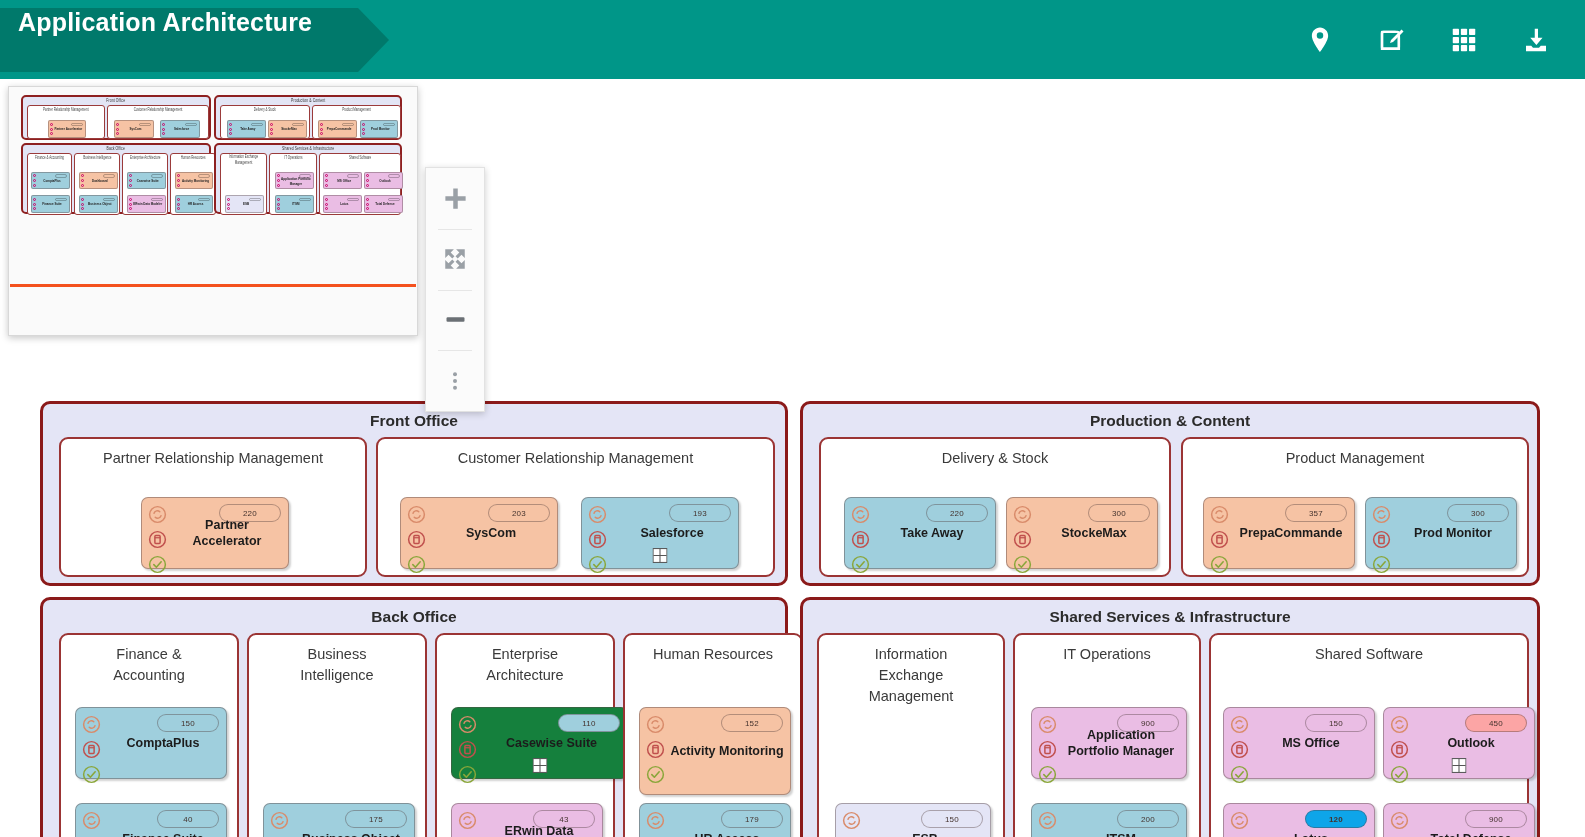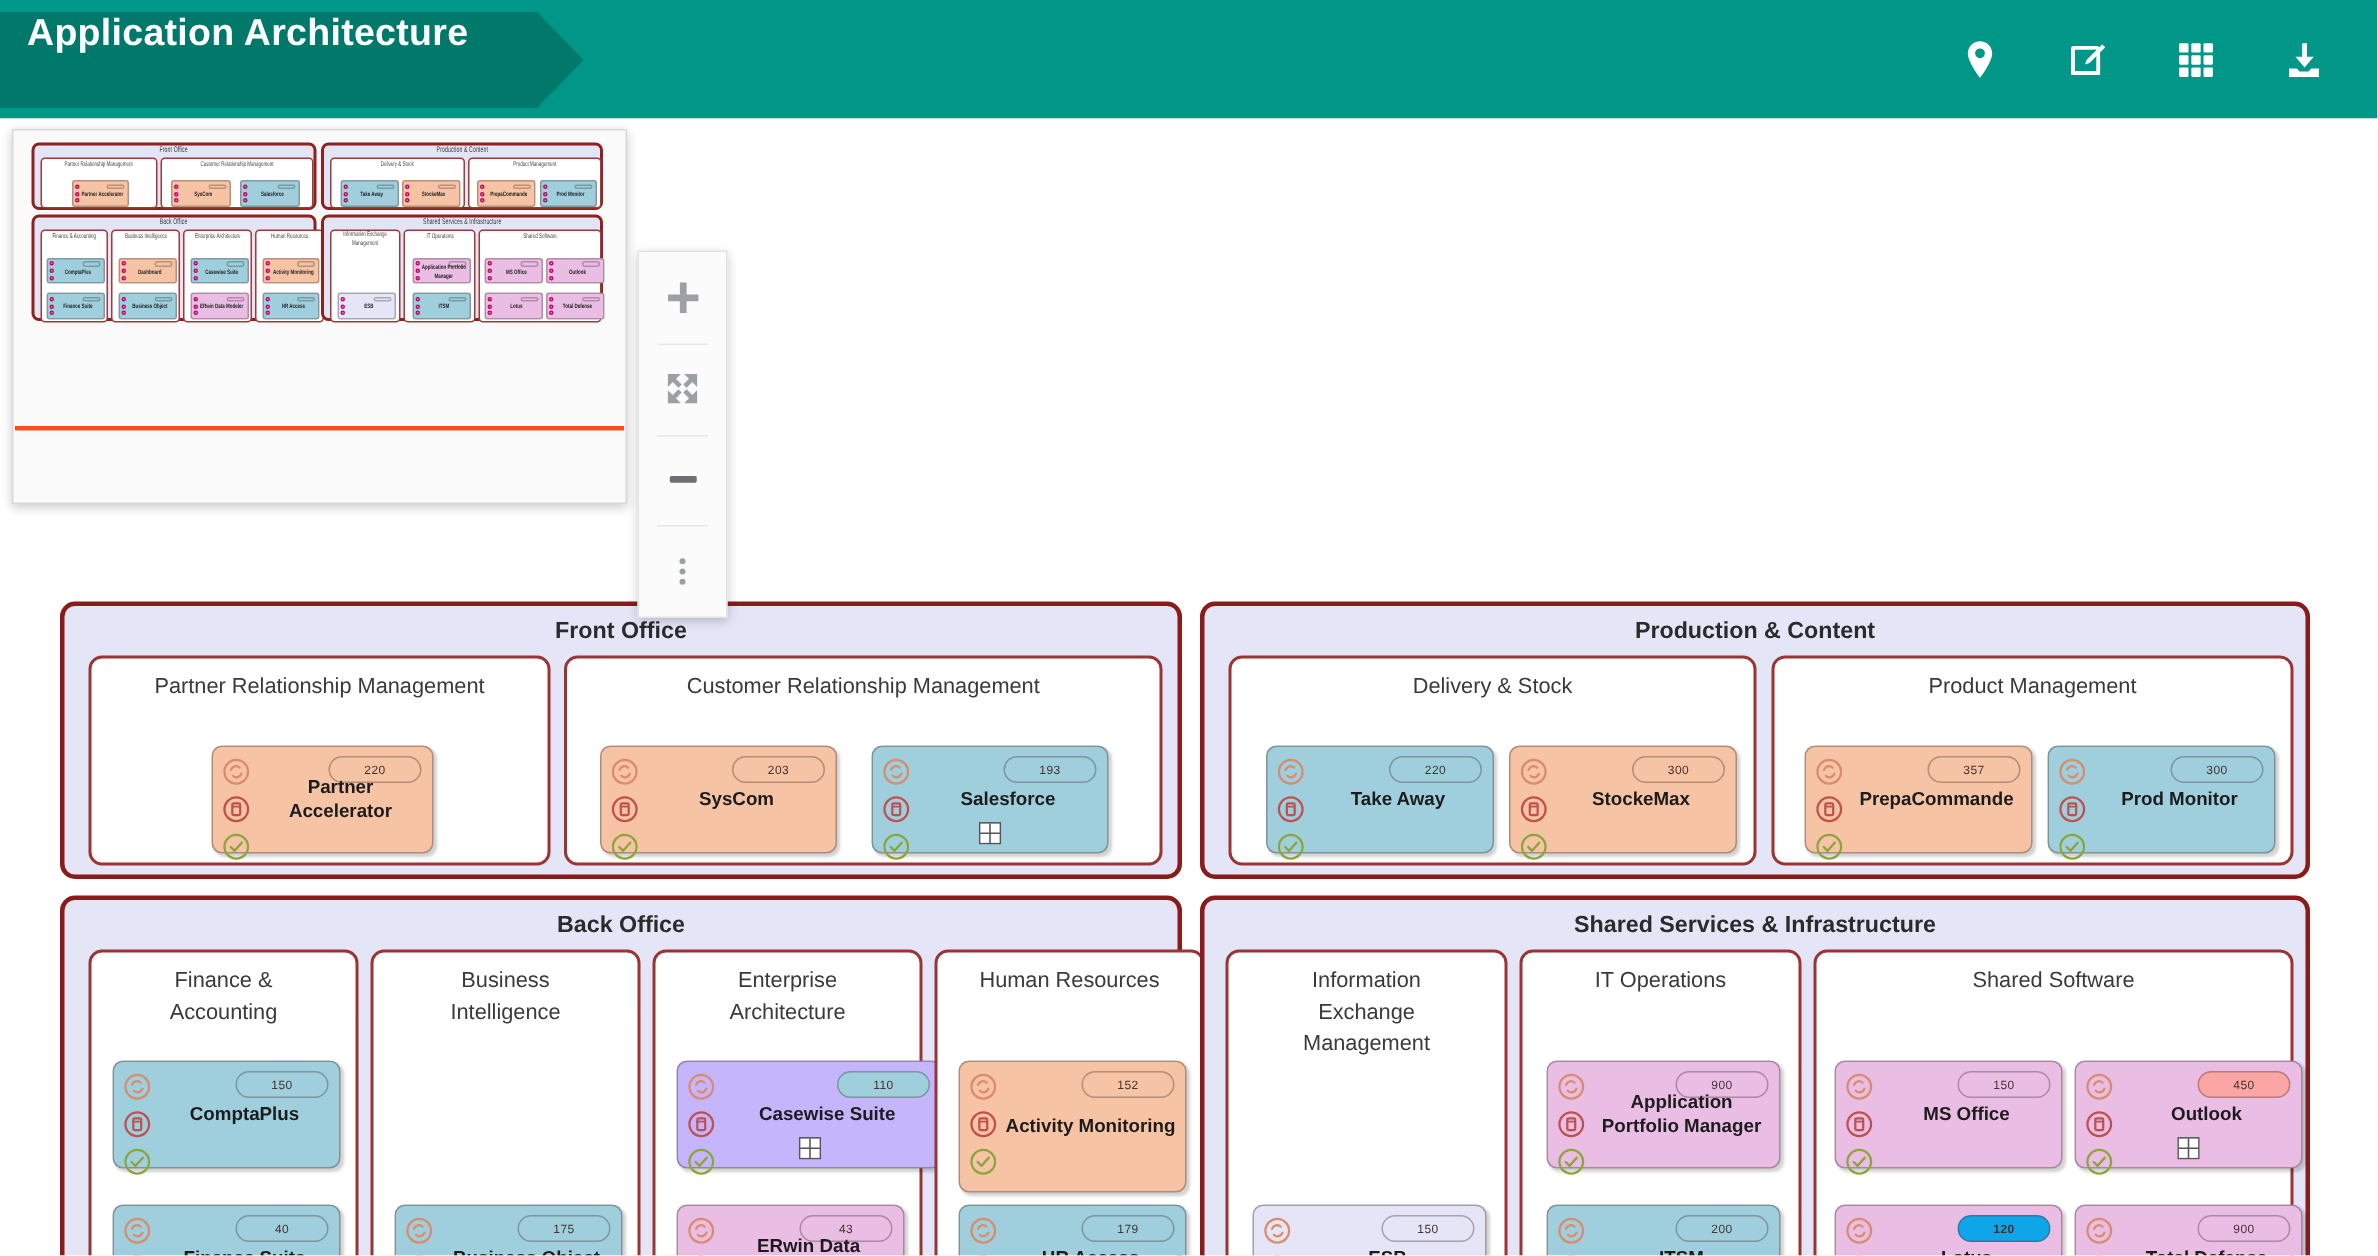--- a/index.html
+++ b/index.html
@@ -433,21 +433,21 @@
                   <rect x="9" y="7.5" width="6" height="9" rx="1" fill="none" stroke="#c0504d" stroke-width="1.7"></rect>
                   <path d="M9 10h6" stroke="#c0504d" stroke-width="1.4"></path>
                 </svg></span>
             </div>
             <div class="app-badge" style="background: rgb(159, 207, 221);">175</div>
             <div class="app-name">Business Object</div>
           </div>
         </div>
         <div class="subgroup" style="left: 392px; top: 33px; width: 180px; height: 253px;">
           <div class="subgroup-title">Enterprise<br>Architecture</div>
-          <div class="app-card" style="left: 14px; top: 72px; width: 177px; height: 72px; background: #c4b5fd;">
+          <div class="app-card" style="left: 14px; top: 72px; width: 177px; height: 72px; background: #15803d;">
             <div class="app-icons">
               <span class="ic"><svg viewBox="0 0 24 24" width="21" height="21">
                   <circle cx="12" cy="12" r="9" fill="none" stroke="#d98b6a" stroke-width="1.7"></circle>
                   <path d="M8 10.5a4 4 0 016.6-1.6M16 13.5a4 4 0 01-6.6 1.6" fill="none" stroke="#d98b6a" stroke-width="1.7" stroke-linecap="round"></path>
                 </svg></span>
               <span class="ic"><svg viewBox="0 0 24 24" width="21" height="21">
                   <circle cx="12" cy="12" r="9" fill="none" stroke="#c0504d" stroke-width="1.7"></circle>
                   <rect x="9" y="7.5" width="6" height="9" rx="1" fill="none" stroke="#c0504d" stroke-width="1.7"></rect>
                   <path d="M9 10h6" stroke="#c0504d" stroke-width="1.4"></path>
                 </svg></span>

